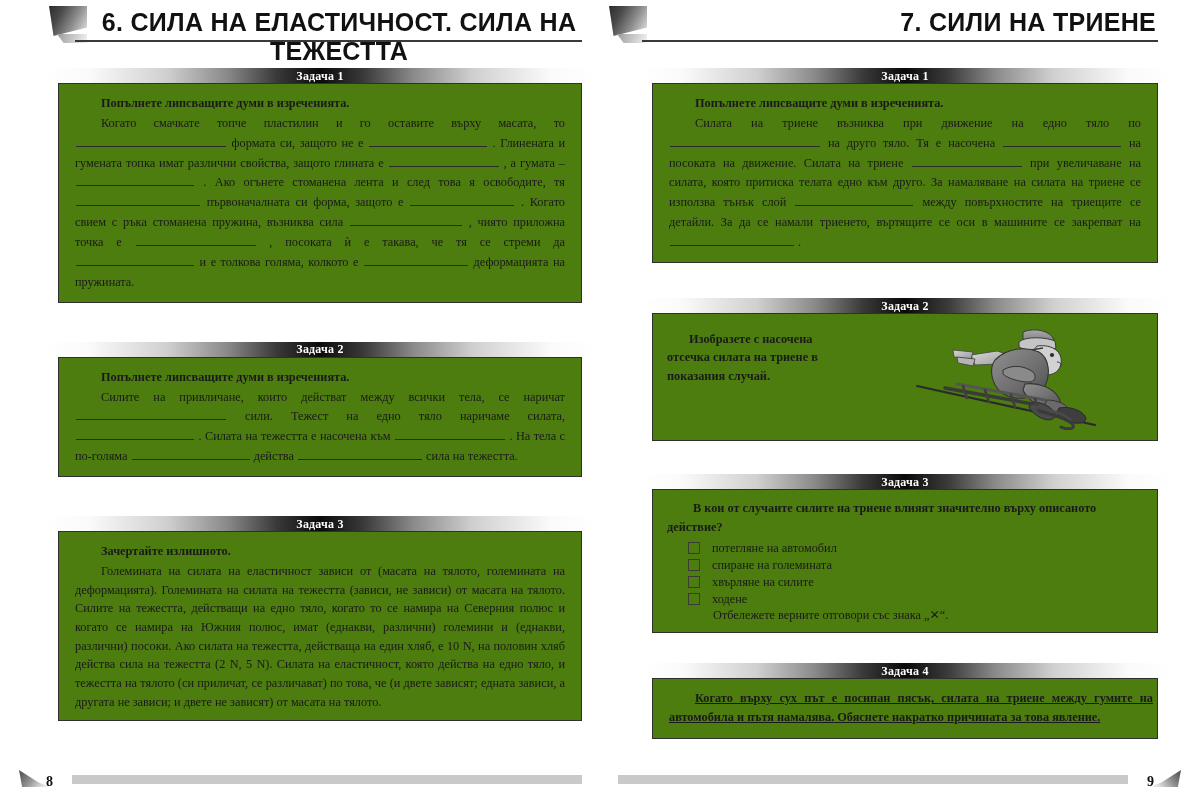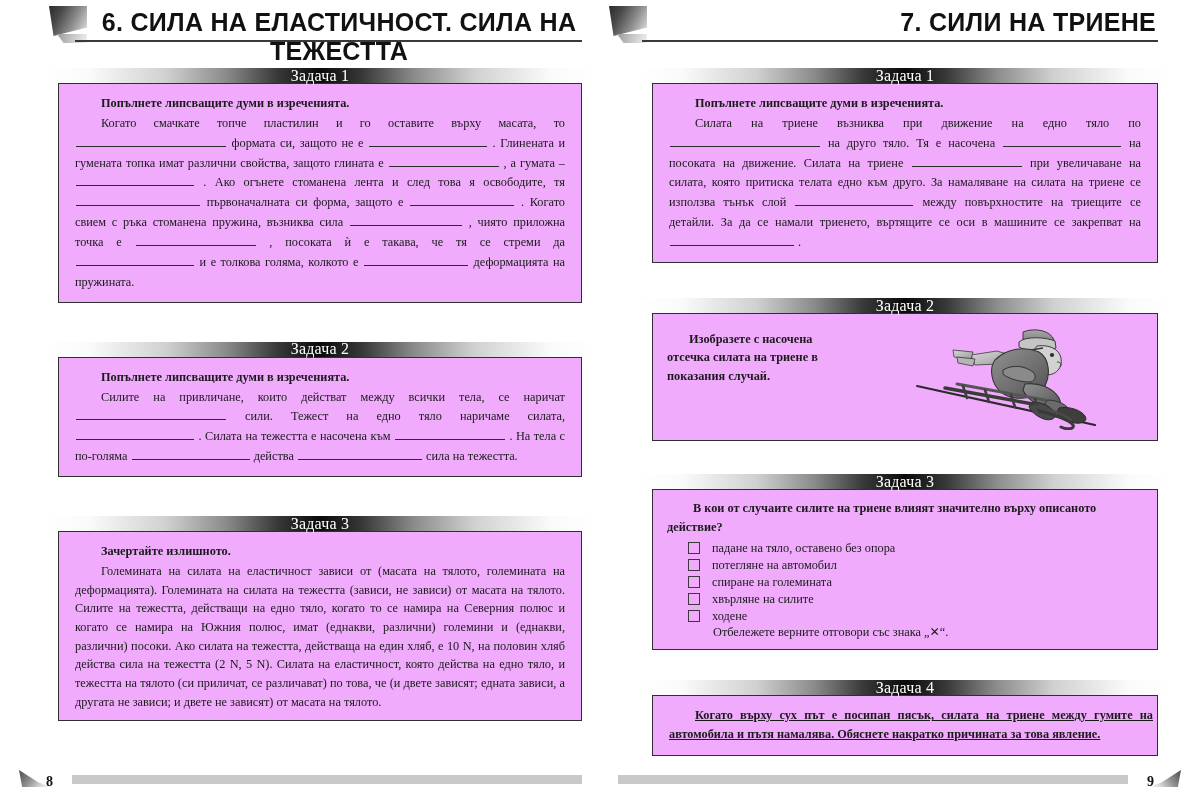--- a/index.html
+++ b/index.html
@@ -96,31 +96,31 @@
     background: linear-gradient(to right,
       #ffffff 0%, #fafafa 8%, #d0d0d0 22%, #8a8a8a 33%,
       #3a3a3a 42%, #0a0a0a 50%, #3a3a3a 58%,
       #8a8a8a 67%, #d0d0d0 78%, #fafafa 92%, #ffffff 100%);
     display: flex;
     align-items: center;
     justify-content: center;
   }
   .task-bar-label {
     font-family: "Liberation Serif", "DejaVu Serif", serif;
-    font-weight: normal;
-    font-size: 16px;
+    font-weight: bold;
+    font-size: 12px;
     color: #ffffff;
     letter-spacing: 0.2px;
     line-height: 1;
   }
   .task-box {
     border: 1.6px solid #2f2f2f;
     box-sizing: border-box;
     padding: 10px 16px 9px 16px;
-    background: #f0abfc;
+    background: #4d7c0f;
   }
   .task-box.thin { border-width: 1.2px; }
 
   .lead {
     font-weight: bold;
     font-size: 12.3px;
     line-height: 1.52;
     margin: 0 0 1px 0;
     text-indent: 26px;
   }
@@ -402,24 +402,20 @@
 
     <div class="task" style="margin-top:33px;">
       <div class="task-bar">
         <span class="task-bar-label">Задача 3</span>
       </div>
       <div class="task-box thin" style="padding:9px 14px 8px 14px;">
         <p class="lead" style="margin-bottom:3px; text-indent:26px;">В кои от случаите силите на триене влияят значително върху описаното действие?</p>
         <ul class="check-list" id="check-list">
             <li class="check-item">
               <span class="check-box"></span>
-              <span class="check-label">падане на тяло, оставено без опора</span>
-            </li>
-            <li class="check-item">
-              <span class="check-box"></span>
               <span class="check-label">потегляне на автомобил</span>
             </li>
             <li class="check-item">
               <span class="check-box"></span>
               <span class="check-label">спиране на големината</span>
             </li>
             <li class="check-item">
               <span class="check-box"></span>
               <span class="check-label">хвърляне на силите</span>
             </li>

